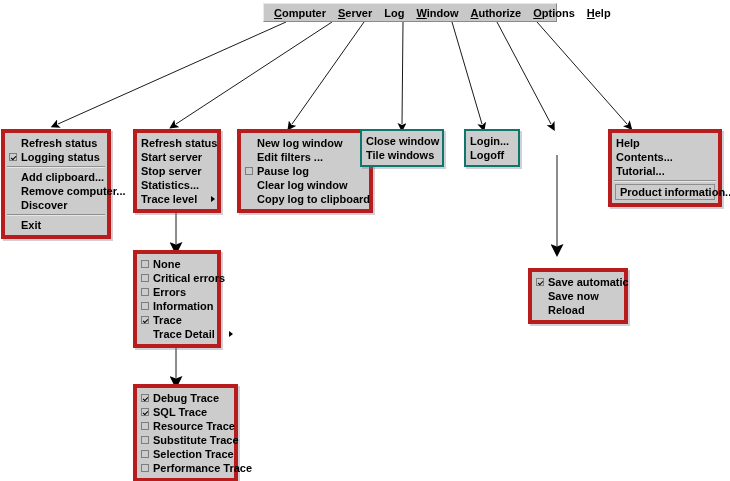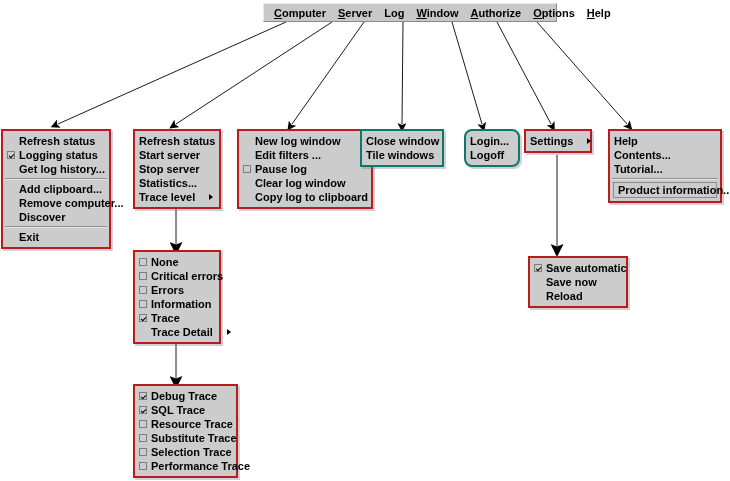--- a/index.html
+++ b/index.html
@@ -31,21 +31,21 @@
     padding:1px 6px;white-space:nowrap;line-height:12px;
     font-weight:bold;
   }
   .menubar .mi u{text-decoration:underline;}
 
   
   .panel{
     position:absolute;z-index:3;
     background:#cccccc;
     box-sizing:border-box;
-    border:2px solid #b91c1c;
+    border:4px solid #b91c1c;
     box-shadow:2px 2px 0 rgba(120,120,140,.35);
     padding:3px 0;
   }
   .panel.plain{border:2px solid #0f766e;}
   .row{
     position:relative;
     display:flex;align-items:center;
     height:14px;
     font-size:11px;color:#000;
     white-space:nowrap;
@@ -137,24 +137,20 @@
 
   <div class="panel" id="p-computer" style="left:1px;  top:129px; width:110px;">
       <div class="row">
         <span class="ind"></span>
         <span class="lbl">Refresh status</span>
       </div>
       <div class="row">
         <span class="cb on"></span>
         <span class="lbl">Logging status</span>
       </div>
-      <div class="row">
-        <span class="ind"></span>
-        <span class="lbl">Get log history...</span>
-      </div>
       <div class="sep"></div>
       <div class="row">
         <span class="ind"></span>
         <span class="lbl">Add clipboard...</span>
       </div>
       <div class="row">
         <span class="ind"></span>
         <span class="lbl">Remove computer...</span>
       </div>
       <div class="row">
@@ -208,32 +204,26 @@
       </div>
     </div>
   <div class="panel plain" id="p-window" style="left:360px;top:129px; width:84px;">
       <div class="row">
         <span class="lbl">Close window</span>
       </div>
       <div class="row">
         <span class="lbl">Tile windows</span>
       </div>
     </div>
-  <div class="panel plain" id="p-authorize" style="left:464px;top:129px; width:56px;border-radius:8px;">
+  <div class="panel plain" id="p-authorize" style="left:464px;top:129px; width:56px;">
       <div class="row">
         <span class="lbl">Login...</span>
       </div>
       <div class="row">
         <span class="lbl">Logoff</span>
-      </div>
-    </div>
-  <div class="panel" id="p-options" style="left:524px;top:129px; width:68px;">
-      <div class="row">
-        <span class="lbl">Settings</span>
-        <span class="arrow"></span>
       </div>
     </div>
   <div class="panel" id="p-help" style="left:608px;top:129px; width:114px;">
       <div class="row">
         <span class="lbl">Help</span>
       </div>
       <div class="row">
         <span class="lbl">Contents...</span>
       </div>
       <div class="row">
@@ -290,21 +280,21 @@
       </div>
       <div class="row">
         <span class="cb"></span>
         <span class="lbl">Selection Trace</span>
       </div>
       <div class="row">
         <span class="cb"></span>
         <span class="lbl">Performance Trace</span>
       </div>
     </div>
-  <div class="panel" id="p-settings" style="left:528px;top:256px; width:100px;text-align:center;">
+  <div class="panel" id="p-settings" style="left:528px;top:268px; width:100px;text-align:center;">
       <div class="row">
         <span class="cb on"></span>
         <span class="lbl">Save automatic</span>
       </div>
       <div class="row">
         <span class="ind"></span>
         <span class="lbl">Save now</span>
       </div>
       <div class="row">
         <span class="ind"></span>

